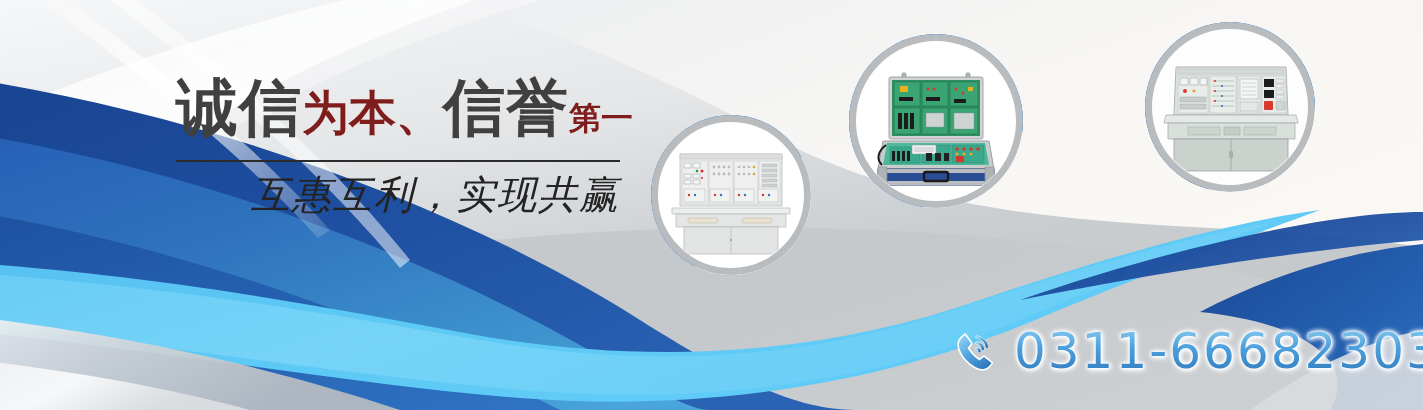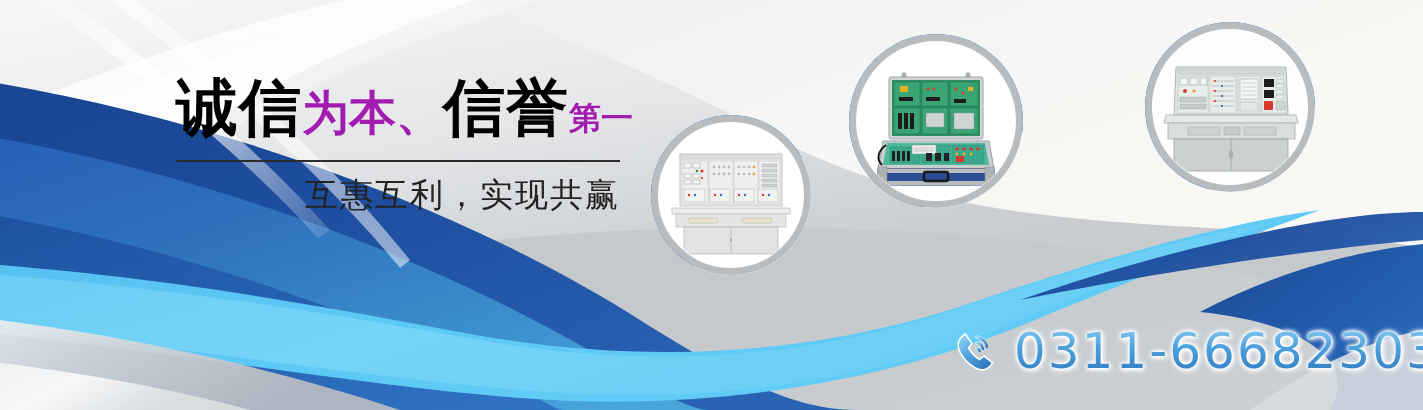--- a/index.html
+++ b/index.html
@@ -19,33 +19,34 @@
     position:absolute;left:176px;top:72px;width:450px;
     text-align:left;
   }
   .headline{
     margin:0;
     font-size:62px;line-height:72px;
     font-weight:bold;letter-spacing:1px;
     white-space:nowrap;
     font-family:"DejaVu Sans","Liberation Sans",sans-serif;
   }
-  .hl-dark{color:#000000;}
-  .hl-blue{color:#a21caf;font-size:47px;letter-spacing:0;font-family:Liberation Serif, serif;}
+  .hl-dark{color:#404040;}
+  .hl-blue{color:#7f1d1d;font-size:47px;letter-spacing:0;font-family:Liberation Serif, serif;}
   .hl-blue.small{font-size:32px;}
   .rule{
     margin:6px 0 0 0;height:2px;width:444px;
     background:#2b2b2b;
   }
   .subtitle{
     margin:13px 0 0 0;
-    font-size:33px;line-height:40px;letter-spacing:2px;
+    font-size:39px;line-height:40px;letter-spacing:2px;
     color:#232323;text-align:right;width:444px;
     font-family:"DejaVu Sans","Liberation Sans",sans-serif;
     white-space:nowrap;
+    font-style:italic;
   }
 
   
   .phone-block{
     position:absolute;left:952px;top:324px;
     display:flex;align-items:center;gap:14px;
   }
   .phone-icon{width:48px;height:48px;display:block;flex:0 0 auto;}
   .phone-number{
     font-size:50px;line-height:54px;font-weight:500;letter-spacing:2px;

